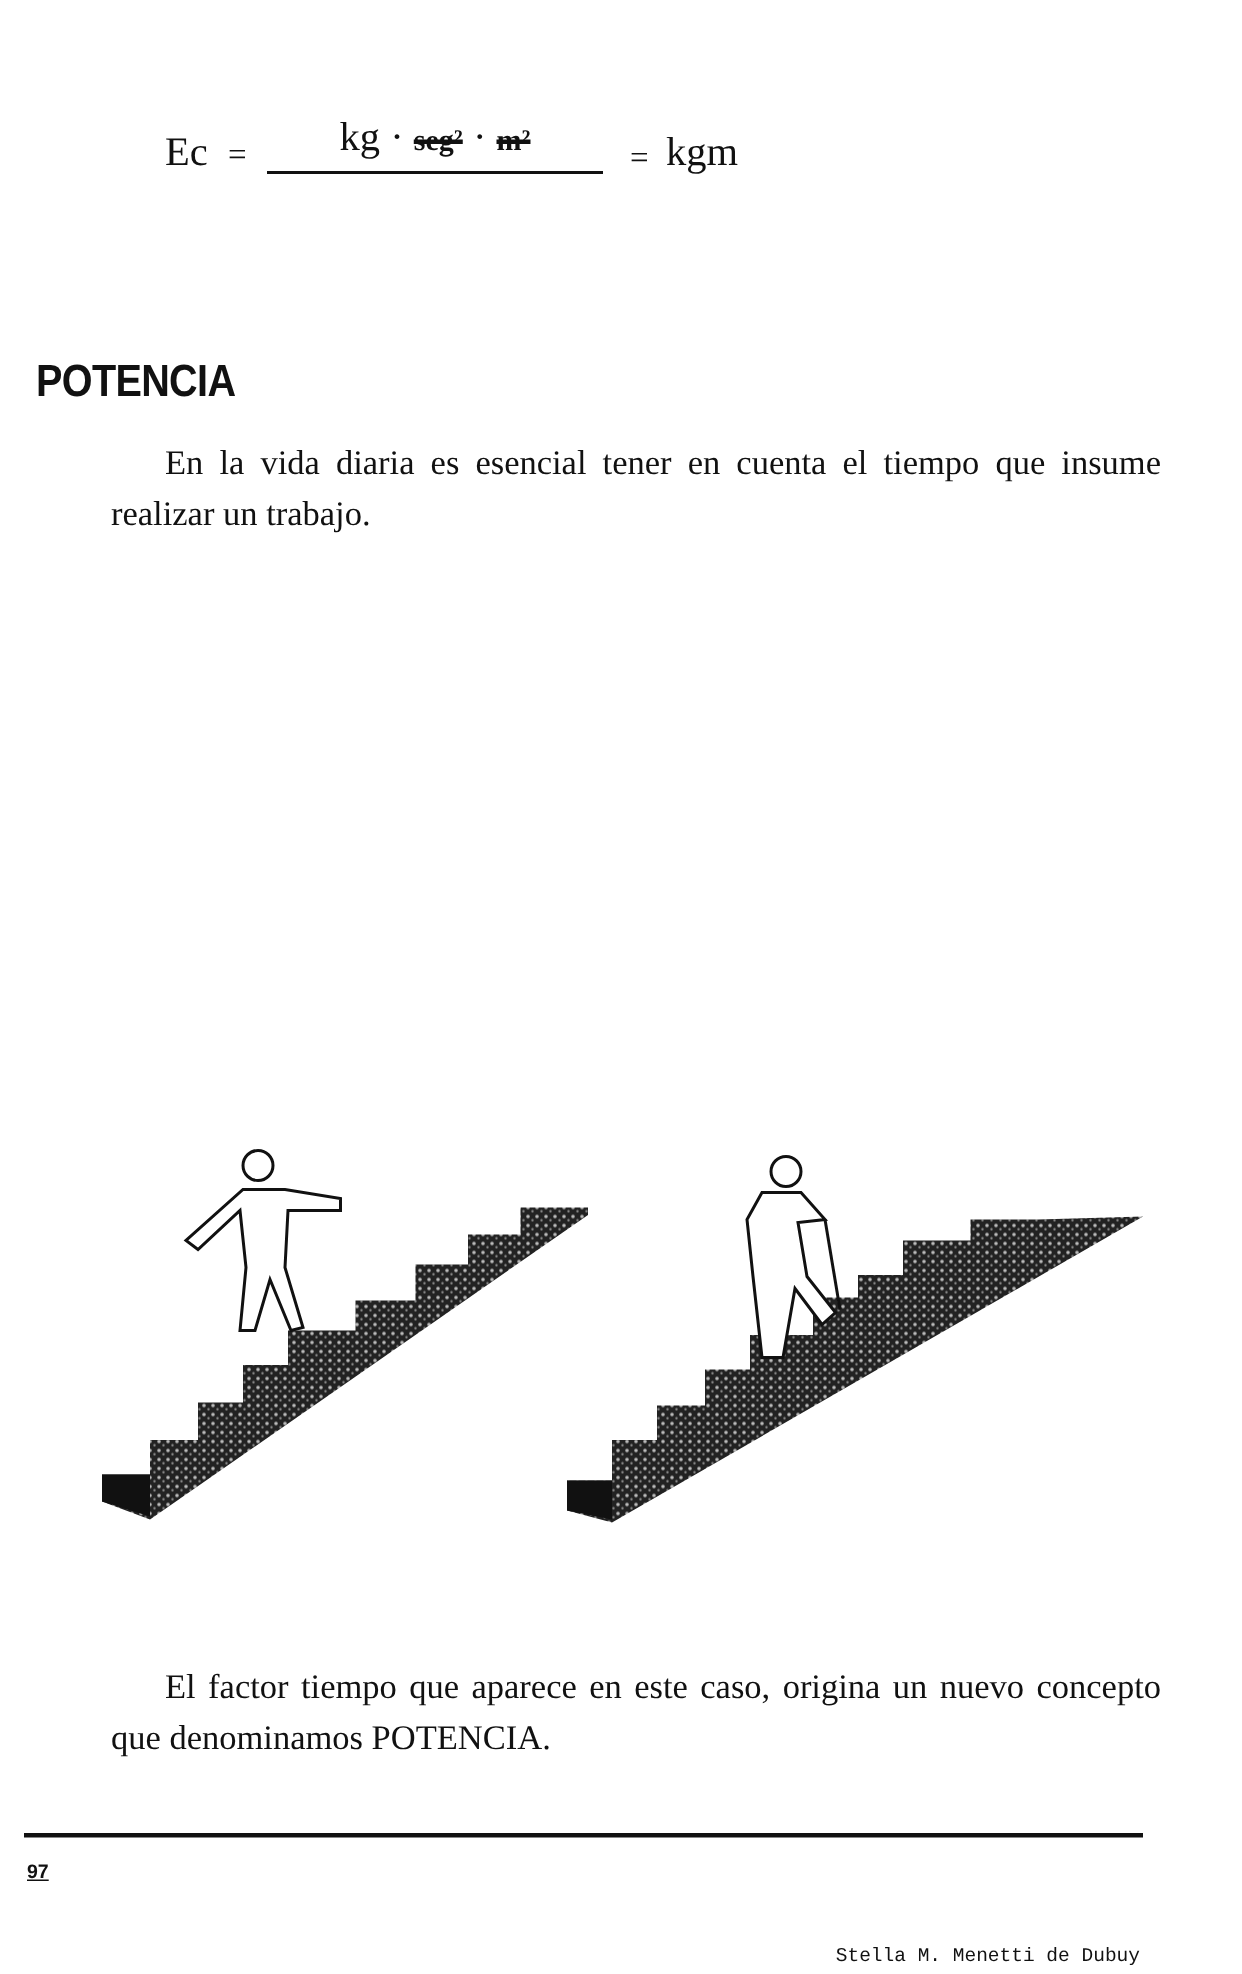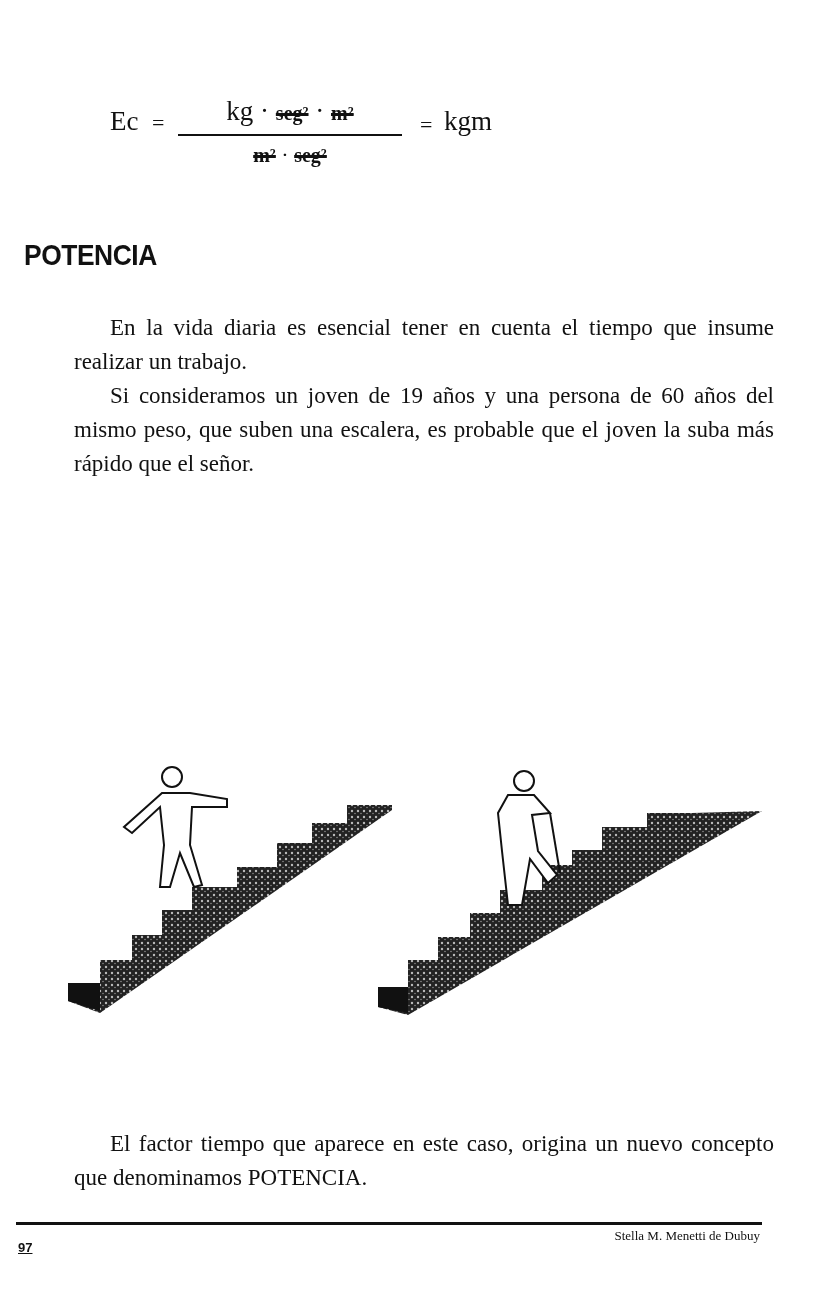--- a/index.html
+++ b/index.html
@@ -1,60 +1,55 @@
 <!DOCTYPE html>
 <html><head>
 <meta charset="utf-8">
 <style>
   html, body { margin: 0; padding: 0; background: #ffffff; }
   body { width: 828px; height: 1316px; position: relative; overflow: hidden; color: #111; font-family: "DejaVu Serif", serif; }
-  .formula { position: absolute; left: 110px; top: 96px; width: 420px; height: 120px; font-family: "Liberation Serif", serif; font-size: 27px; }
+  .formula { position: absolute; left: 110px; top: 76px; width: 420px; height: 120px; font-family: "Liberation Serif", serif; font-size: 27px; }
   .formula .lhs { position: absolute; left: 0; top: 10px; }
   .formula .eq1 { position: absolute; left: 42px; top: 14px; font-size: 22px; }
   .formula .num { position: absolute; left: 70px; top: 0px; width: 220px; text-align: center; white-space: nowrap; }
   .formula .bar { position: absolute; left: 68px; top: 38px; width: 224px; height: 2px; background: #111; }
   .formula .den { position: absolute; left: 70px; top: 46px; width: 220px; text-align: center; font-size: 22px; white-space: nowrap; }
   .formula .eq2 { position: absolute; left: 310px; top: 16px; font-size: 22px; }
   .formula .rhs { position: absolute; left: 334px; top: 10px; }
   .strike { text-decoration: line-through; text-decoration-thickness: 3px; font-weight: bold; font-size: 20px; margin-top: 40px; }
   .heading { position: absolute; left: 24px; top: 238px; font-family: "Liberation Sans", sans-serif; font-weight: bold; font-size: 30px; letter-spacing: -0.5px; transform: scaleX(0.88); transform-origin: left; }
-  .body-text { position: absolute; left: 74px; width: 700px; font-family: "Liberation Serif", serif; font-size: 23px; line-height: 34px; text-align: justify; margin-top: 19px; }
+  .body-text { position: absolute; left: 74px; width: 700px; font-family: "Liberation Serif", serif; font-size: 23px; line-height: 34px; text-align: justify; }
   .body-text p { margin: 0; text-indent: 36px; }
   .p-block1 { top: 292px; }
   .p-block2 { top: 1108px; }
   .figure { position: absolute; left: 62px; top: 755px; width: 710px; height: 270px; }
   .rule { position: absolute; left: 16px; top: 1222px; width: 746px; height: 3px; background: #111; }
   .page-num { position: absolute; left: 18px; top: 1240px; font-family: "Liberation Sans", sans-serif; font-size: 13px; font-weight: bold; text-decoration: underline; }
-  .author { position: absolute; right: 68px; top: 1228px; font-family: Liberation Serif, serif; font-size: 13px; }
+  .author { position: absolute; right: 68px; top: 1296px; font-family: Liberation Mono, monospace; font-size: 13px; }
 </style>
 </head>
 <body>
 
 <div class="formula">
   <span class="lhs">Ec</span>
   <span class="eq1">=</span>
   <span class="num">
     <span>kg</span> ·
     <span class="strike">seg²</span> ·
     <span class="strike">m²</span>
   </span>
   <div class="bar"></div>
-  <span class="den">
-    <span class="strike">m²</span> ·
-    <span class="strike">seg²</span>
-  </span>
   <span class="eq2">=</span>
   <span class="rhs">kgm</span>
 </div>
 
 <div class="heading">POTENCIA</div>
 
 <div class="body-text p-block1">
   <p>En la vida diaria es esencial tener en cuenta el tiempo que insume realizar un trabajo.</p>
-  <p>Si consideramos un joven de 19 años y una persona de 60 años del mismo peso, que suben una escalera, es probable que el joven la suba más rápido que el señor.</p>
 </div>
 
 <div class="figure">
   <svg width="710" height="270" viewBox="0 0 710 270">
     <defs>
       <pattern id="grain" width="6" height="6" patternUnits="userSpaceOnUse">
         <rect width="6" height="6" fill="#222"></rect>
         <circle cx="2" cy="2" r="1.2" fill="#bbb"></circle>
         <circle cx="5" cy="4.5" r="0.8" fill="#888"></circle>
       </pattern>

